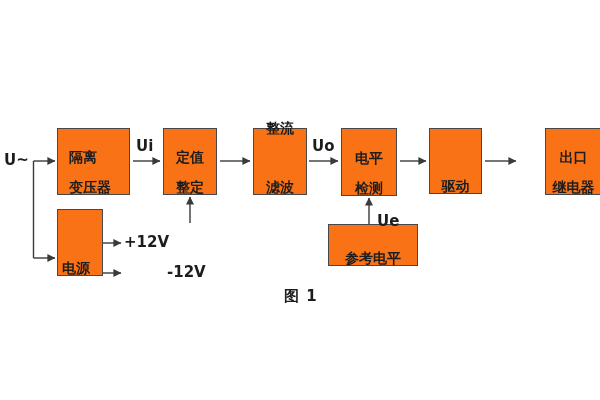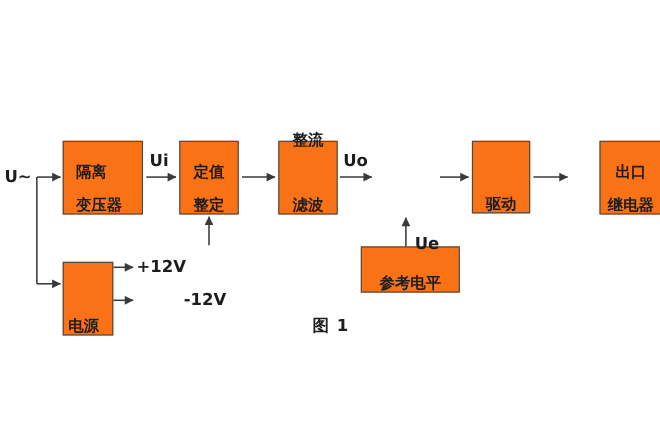--- a/index.html
+++ b/index.html
@@ -79,31 +79,35 @@
   <div class="box" style="left:163px; top:128px; width:54px; height:67px;">
     <span>定值</span>
     <span>整定</span>
   </div>
 
   <div class="box" style="left:253px; top:128px; width:54px; height:67px;gap:45px;">
     <span>整流</span>
     <span>滤波</span>
   </div>
 
+  <div class="box" style="left:341px; top:128px; width:56px; height:68px;">
+    <span>电平</span>
+    <span>检测</span>
+  </div>
 
   <div class="box" style="left:429px; top:128px; width:53px; height:66px;">
     <span>驱动</span>
   </div>
 
   <div class="box" style="left:545px; top:128px; width:57px; height:67px;">
     <span>出口</span>
     <span>继电器</span>
   </div>
 
-  <div class="box align-left" style="left:57px; top:238px; width:46px; height:67px; padding-left:4px;">
+  <div class="box align-left" style="left:57px; top:209px; width:46px; height:67px; padding-left:4px;">
     <span>电源</span>
   </div>
 
 
   <div class="box" style="left:328px; top:224px; width:90px; height:42px;">
     <span>参考电平</span>
   </div>
 
   <div class="lbl" style="left:4px;  top:153px;">U~</div>
   <div class="lbl" style="left:136px; top:139px;">Ui</div>

